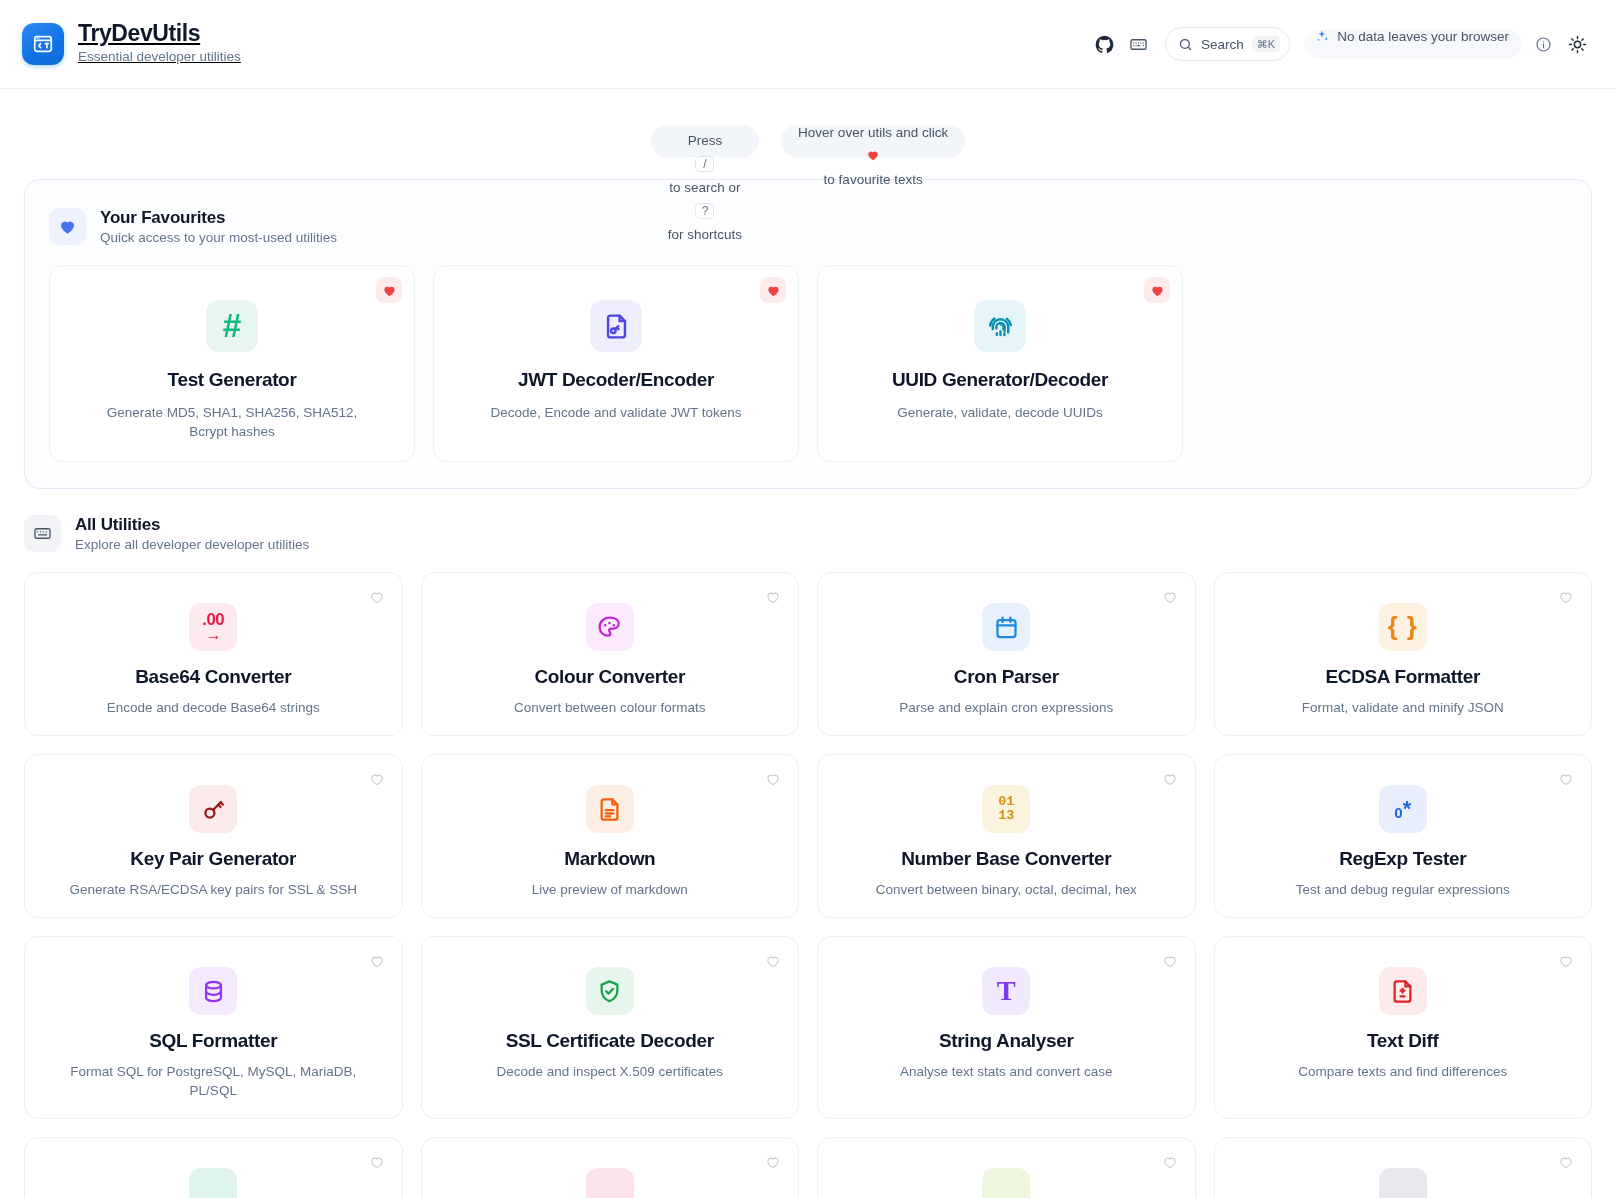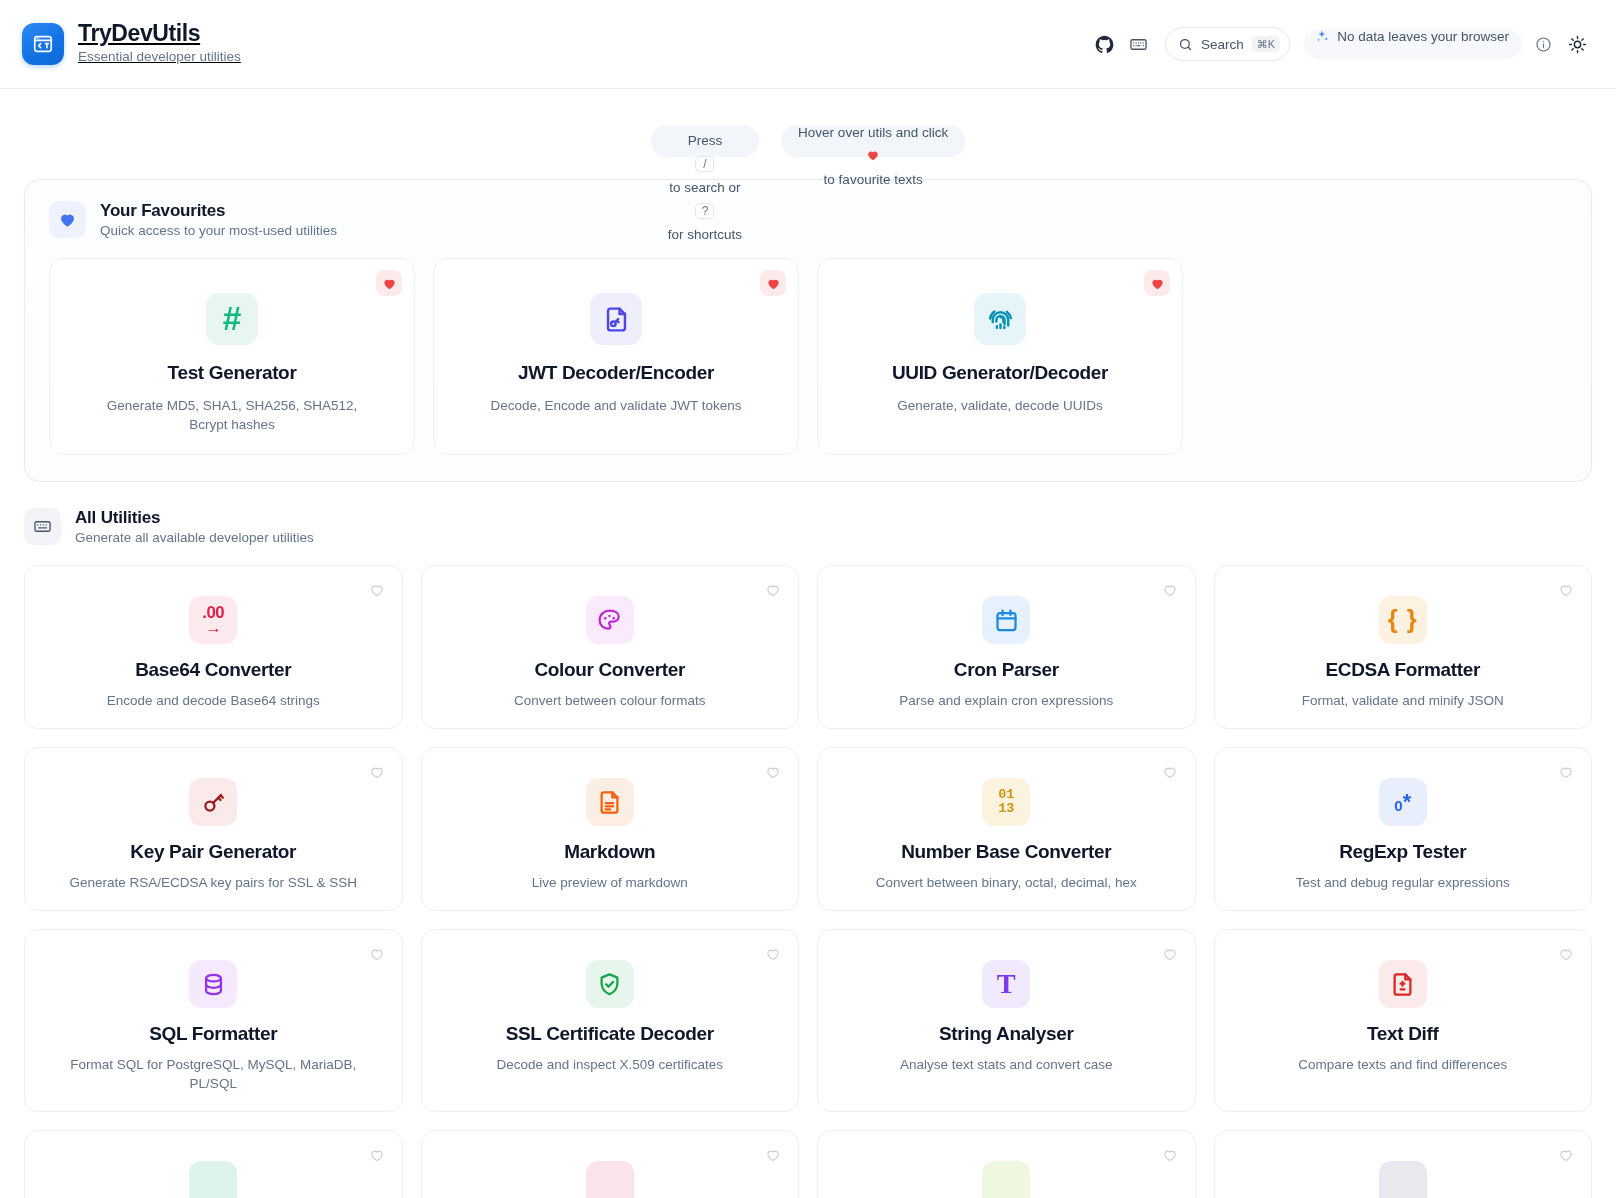--- a/index.html
+++ b/index.html
@@ -79,21 +79,21 @@
     font-size: 12px; color: #64748b; padding: 0 5px;
   }
   .tip .heart-red { color: #ef4444; font-size: 14px; line-height: 1; }
 
   
   .fav-panel {
     margin: 22px 24px 0 24px;
     border: 1px solid #e3ebf8;
     border-radius: 16px;
     background: linear-gradient(180deg, #fcfdff 0%, #fdfeff 100%);
-    padding: 21px 24px 26px 24px;
+    padding: 28px 24px 26px 24px;
   }
   .section-head { display: flex; align-items: center; gap: 14px; }
   .section-head .badge {
     width: 37px; height: 37px; border-radius: 10px;
     display: flex; align-items: center; justify-content: center; flex: none;
   }
   .section-head .badge.fav { background: #eef2fe; color: #4273f0; }
   .section-head .badge.all { background: #f1f3f7; color: #475569; }
   .section-head .s-title { font-size: 17px; font-weight: 700; color: #0f172a; letter-spacing: -.2px; }
   .section-head .s-sub { font-size: 13.5px; color: #64748b; margin-top: 2px; }
@@ -302,21 +302,21 @@
 <div class="all-section">
   <div class="section-head">
     <div class="badge all">
       <svg width="19" height="19" viewBox="0 0 24 24" fill="none" stroke="#475569" stroke-width="1.7">
         <rect x="2.5" y="6" width="19" height="12" rx="2"></rect>
         <path d="M6 10h.01M9.5 10h.01M13 10h.01M16.5 10h.01M7 13.8h10" stroke-linecap="round"></path>
       </svg>
     </div>
     <div>
       <div class="s-title">All Utilities</div>
-      <div class="s-sub">Generate all available developer utilities</div>
+      <div class="s-sub">Explore all developer developer utilities</div>
     </div>
   </div>
   <div class="all-grid" id="all-grid">
       <div class="card">
         <div class="heart-btn off">
           <svg width="16" height="16" viewBox="0 0 24 24">
             <path d="M12 20.4s-7.7-4.6-7.7-9.7A4.5 4.5 0 0 1 12 7.6a4.5 4.5 0 0 1 7.7 3.1c0 5.1-7.7 9.7-7.7 9.7z"></path>
           </svg>
         </div>
      <div class="card-icon" style="background:#fdeaef">

